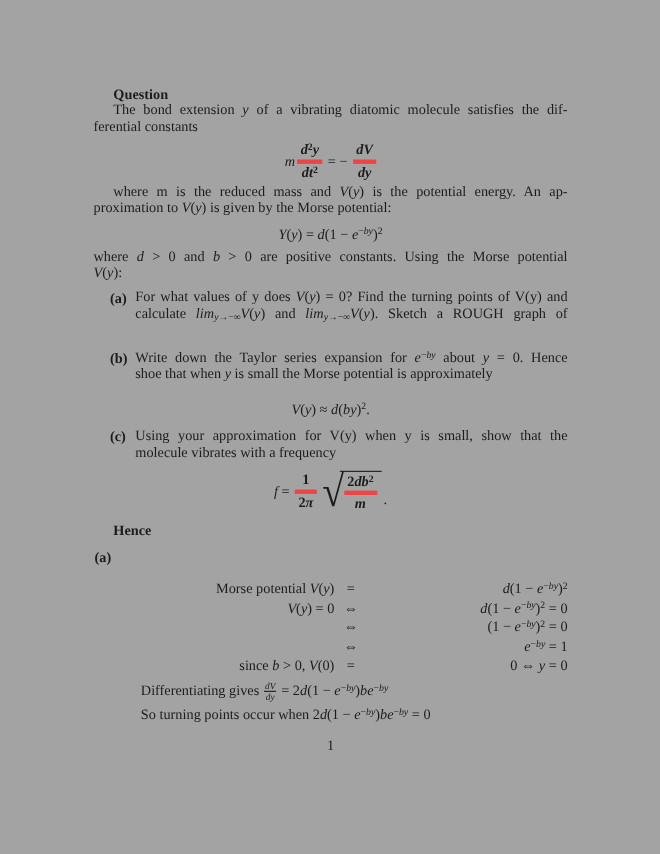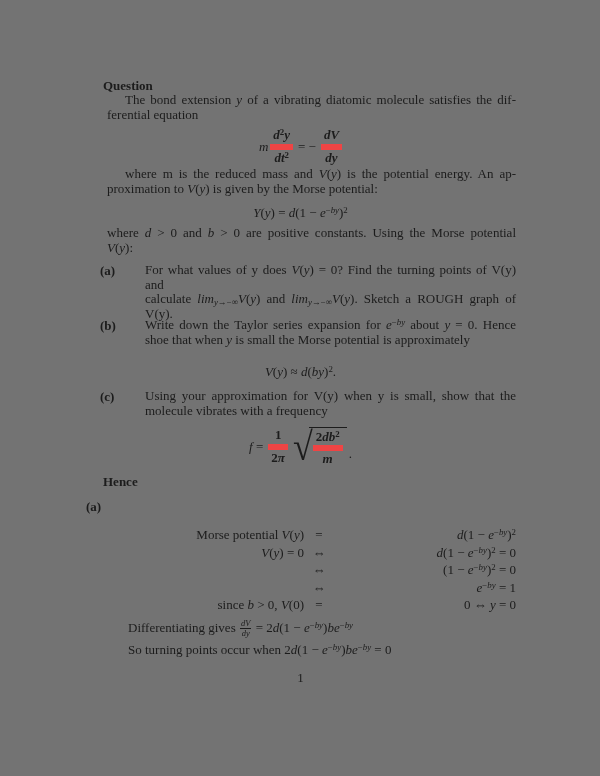--- a/index.html
+++ b/index.html
@@ -1,37 +1,37 @@
 <!DOCTYPE html>
 <html><head>
 <meta charset="utf-8">
 <style>
   html,body { margin:0; padding:0; background:#e8e8e8; }
   .page {
-    position:relative; width:600px; height:776px; background:#737373;
+    position:relative; width:600px; height:776px; background:#a3a3a3;
     font-family:"Liberation Serif","DejaVu Serif",serif;
     font-size:13px; color:#1c1c1c; overflow:hidden; margin:0 auto;
   }
   .content { position:absolute; left:85px; top:0; width:431px; }
   .block { position:absolute; left:0; width:431px; }
-  .line { line-height:14.7px;margin-left:22px; }
+  .line { line-height:14.7px; }
   .j { text-align:justify; text-align-last:justify; }
   .ind { text-indent:18px; }
   .heading { font-weight:bold; line-height:15px; padding-left:18px; }
   .part-label { font-weight:bold; line-height:15px; padding-left:1px; }
   .item { position:absolute; left:0; width:431px; padding-left:38px; box-sizing:border-box; }
   .item-label { position:absolute; left:15px; top:0; font-weight:bold; }
   i { font-style:italic; }
   sup { font-size:0.68em; line-height:0; vertical-align:0.45em; }
   sub { font-size:0.68em; line-height:0; vertical-align:-0.25em; }
   .eq { position:absolute; left:0; width:431px; display:flex; justify-content:center; align-items:center; text-align:center; }
   .eq-row { display:inline-flex; align-items:center; gap:5px; }
   .dfrac { display:inline-block; line-height:1.12;font-weight:bold; }
   .dfrac .fn { display:block; padding:0 3px 1px; }
-  .dfrac .fd { display:block; border-top:6px solid #ef4444; padding:1px 3px 0; }
+  .dfrac .fd { display:block; border-top:4px solid #ef4444; padding:1px 3px 0; }
   .ifrac { display:inline-block; text-align:center; font-size:8.5px; line-height:1.1; vertical-align:-0.5em; margin:0 1px; }
   .ifrac .fn { display:block; padding:0 1px; }
   .ifrac .fd { display:block; border-top:0.8px solid #1c1c1c; padding:0 1px; }
   .sqrt { display:inline-flex; align-items:center; }
   .sqrt-sign { font-size:36px; line-height:0.9; transform:scaleY(1.1); margin-right:-4px; font-weight:400; }
   .sqrt-rad { border-top:1.3px solid #1c1c1c; padding:2px 4px 0 4px; }
   .eq-period { align-self:center; transform:translateY(7px); margin-left:-3px; }
   .align-grid { position:absolute; left:0; width:431px; display:grid; grid-template-columns:219px 30px auto; }
   .align-grid .al { text-align:right; line-height:17.6px; }
   .align-grid .rel { text-align:center; line-height:17.6px; }
@@ -42,21 +42,21 @@
 </head>
 <body>
 
 <div class="page">
   <div class="content">
 
     <div class="block heading" style="top:78px">Question</div>
 
     <div class="block" style="top:93px">
       <div class="line j ind">The bond extension <i>y</i> of a vibrating diatomic molecule satisfies the dif-</div>
-      <div class="line">ferential equation</div>
+      <div class="line">ferential constants</div>
     </div>
 
     <div class="eq" style="top:127px;height:40px">
       <span class="eq-row">
         <span><i>m</i></span>
         <span class="dfrac" style="margin-left:-3px">
           <span class="fn"><i>d</i><sup>2</sup><i>y</i></span>
           <span class="fd"><i>dt</i><sup>2</sup></span>
         </span>
         <span>= −</span>
@@ -78,21 +78,20 @@
 
     <div class="block" style="top:226px">
       <div class="line j">where <i>d</i> &gt; 0 and <i>b</i> &gt; 0 are positive constants.  Using the Morse potential</div>
       <div class="line"><i>V</i>(<i>y</i>):</div>
     </div>
 
     <div class="item" style="top:263px">
       <span class="item-label">(a)</span>
       <div class="line j">For what values of y does <i>V</i>(<i>y</i>) = 0? Find the turning points of V(y) and</div>
       <div class="line j">calculate <i>lim</i><sub><i>y</i>→−∞</sub><i>V</i>(<i>y</i>) and <i>lim</i><sub><i>y</i>→−∞</sub><i>V</i>(<i>y</i>). Sketch a ROUGH graph of</div>
-      <div class="line">V(y).</div>
     </div>
 
     <div class="item" style="top:318px">
       <span class="item-label">(b)</span>
       <div class="line j">Write down the Taylor series expansion for <i>e</i><sup>−<i>by</i></sup> about <i>y</i> = 0.  Hence</div>
       <div class="line">shoe that when <i>y</i> is small the Morse potential is approximately</div>
     </div>
 
     <div class="eq" style="top:362px;height:20px">
       <span><i>V</i>(<i>y</i>) ≈ <i>d</i>(<i>by</i>)<sup>2</sup>.</span>

